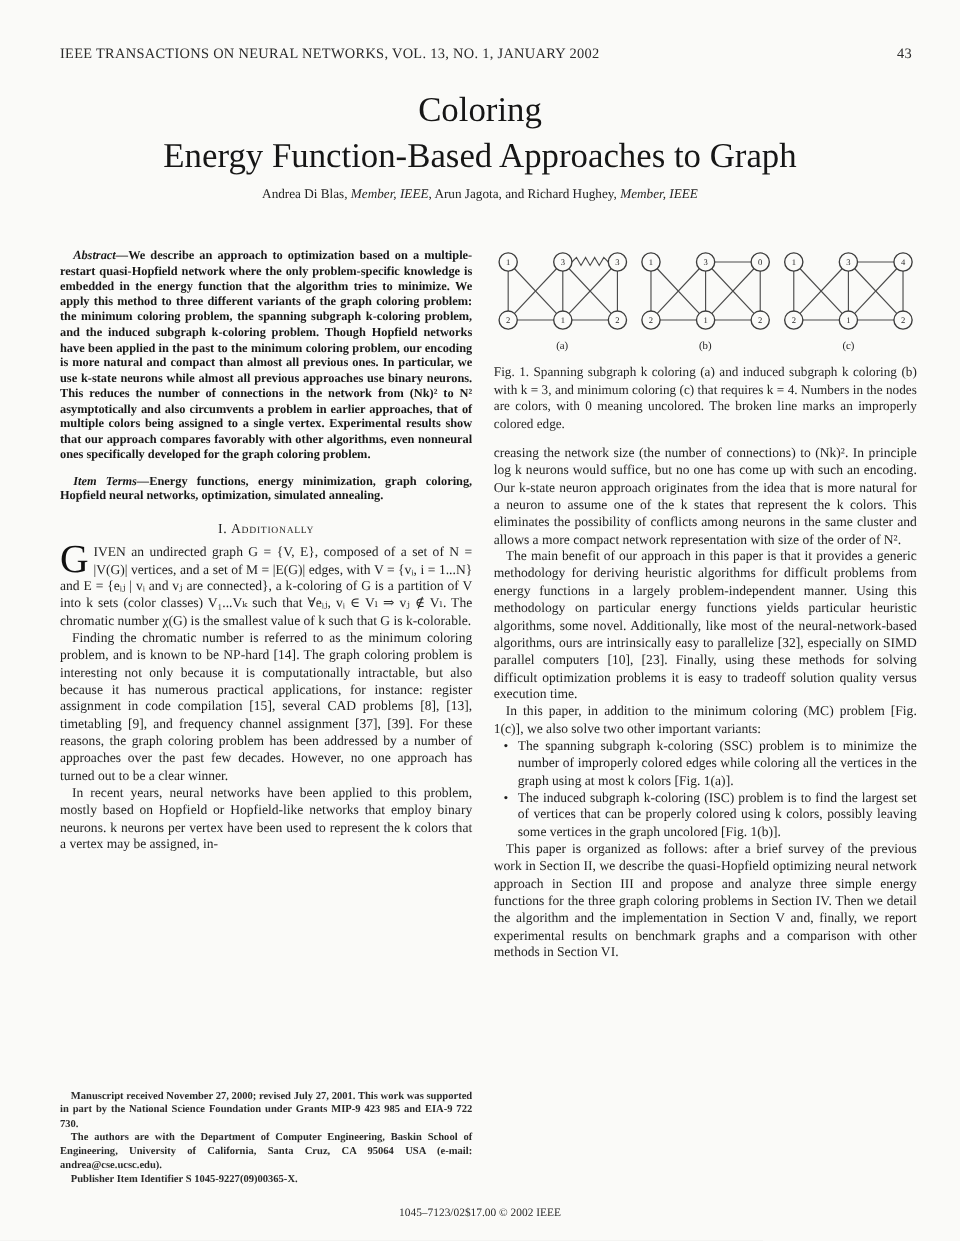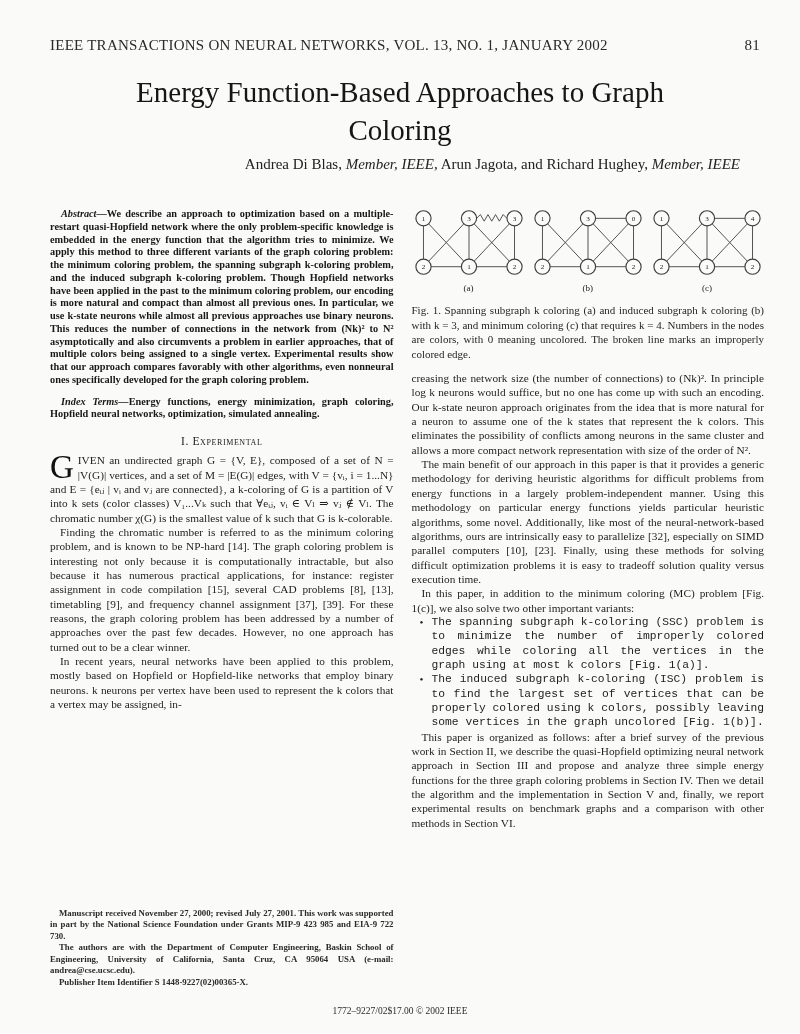--- a/index.html
+++ b/index.html
@@ -5,29 +5,29 @@
   html,body{margin:0;padding:0;background:#e9e9e7;}
   .page{
     width:800px;height:1034px;margin:0 auto;position:relative;
     background:#fafaf8;
     font-family:"Liberation Serif","DejaVu Serif",serif;
     color:#1d1d1d;overflow:hidden;
   }
   .running-head{
     position:absolute;top:37px;left:50px;right:40px;
     display:flex;justify-content:space-between;
-    font-size:15px;letter-spacing:.25px;color:#2a2a2a;
+    font-size:12px;letter-spacing:.25px;color:#2a2a2a;
   }
   .paper-title{
     position:absolute;top:74px;left:80px;right:80px;
     text-align:center;font-size:29px;line-height:1.3;color:#161616;
   }
   .authors-line{
     position:absolute;top:156px;left:60px;right:60px;
-    text-align:right;font-size:15px;color:#222;
+    text-align:center;font-size:11px;color:#222;
   }
   .authors-line .ital{font-style:italic;}
   .columns{
     position:absolute;top:204px;left:50px;right:36px;bottom:46px;
     display:flex;gap:18px;
   }
   .col{text-align:justify;}
   .col-left{width:344px;display:flex;flex-direction:column;}
   .col-right{width:353px;}
   .abstract-p{
@@ -56,66 +56,66 @@
   .graph-unit svg{display:block;margin:0 auto;}
   .graph-label{font-size:9px;margin-top:3px;color:#222;}
   .fig-caption{
     margin-top:10px;font-size:11px;line-height:1.32;color:#262626;
     text-align:justify;
   }
   .bullet-item{
     display:flex;margin:0 0 0 8px;font-size:11.3px;line-height:1.27;
   }
   .bullet-item .dot{width:12px;flex:none;}
-  .bullet-item .btxt{text-align:justify;font-family:Liberation Mono, monospace;}
+  .bullet-item .btxt{text-align:justify;}
   .footer-line{
     position:absolute;bottom:18px;left:0;right:0;text-align:center;
     font-size:9.5px;color:#2a2a2a;
   }
   .gedge{stroke:#4a4a4a;stroke-width:1;fill:none;}
   .gnode{fill:#fbfbf9;stroke:#3d3d3d;stroke-width:1.2;}
   .gtext{font-size:7.5px;fill:#222;font-family:"Liberation Serif",serif;}
 </style>
 </head>
 <body>
 
 <div class="page">
 
   <div class="running-head">
     <span>IEEE TRANSACTIONS ON NEURAL NETWORKS, VOL. 13, NO. 1, JANUARY 2002</span>
-    <span>81</span>
+    <span>43</span>
   </div>
 
   <div class="paper-title">
+    <div>Coloring</div>
     <div>Energy Function-Based Approaches to Graph</div>
-    <div>Coloring</div>
   </div>
 
   <div class="authors-line"><span>Andrea Di Blas, </span><span class="ital">Member, IEEE</span><span>, Arun Jagota, and Richard Hughey, </span><span class="ital">Member, IEEE</span></div>
 
   <div class="columns">
 
     <div class="col col-left">
 
       <p class="abstract-p"><span class="lead">Abstract—</span><span>We describe an approach to optimization based on a multiple-restart quasi-Hopfield network where the only problem-specific knowledge is embedded in the energy function that the algorithm tries to minimize. We apply this method to three different variants of the graph coloring problem: the minimum coloring problem, the spanning subgraph k-coloring problem, and the induced subgraph k-coloring problem. Though Hopfield networks have been applied in the past to the minimum coloring problem, our encoding is more natural and compact than almost all previous ones. In particular, we use k-state neurons while almost all previous approaches use binary neurons. This reduces the number of connections in the network from (Nk)² to N² asymptotically and also circumvents a problem in earlier approaches, that of multiple colors being assigned to a single vertex. Experimental results show that our approach compares favorably with other algorithms, even nonneural ones specifically developed for the graph coloring problem.</span></p>
 
-      <p class="abstract-p index-p"><span class="lead">Index Terms—</span><span>Energy functions, energy minimization, graph coloring, Hopfield neural networks, optimization, simulated annealing.</span></p>
-
-      <div class="sec-heading">I. Experimental</div>
+      <p class="abstract-p index-p"><span class="lead">Item Terms—</span><span>Energy functions, energy minimization, graph coloring, Hopfield neural networks, optimization, simulated annealing.</span></p>
+
+      <div class="sec-heading">I. Additionally</div>
 
       <p class="body-p"><span class="dropcap">G</span><span>IVEN an undirected graph G = {V, E}, composed of a set of N = |V(G)| vertices, and a set of M = |E(G)| edges, with V = {vᵢ, i = 1...N} and E = {eᵢⱼ | vᵢ and vⱼ are connected}, a k-coloring of G is a partition of V into k sets (color classes) V₁...Vₖ such that ∀eᵢⱼ, vᵢ ∈ Vₗ ⇒ vⱼ ∉ Vₗ. The chromatic number χ(G) is the smallest value of k such that G is k-colorable.</span></p>
 
       <p class="body-p indent">Finding the chromatic number is referred to as the minimum coloring problem, and is known to be NP-hard [14]. The graph coloring problem is interesting not only because it is computationally intractable, but also because it has numerous practical applications, for instance: register assignment in code compilation [15], several CAD problems [8], [13], timetabling [9], and frequency channel assignment [37], [39]. For these reasons, the graph coloring problem has been addressed by a number of approaches over the past few decades. However, no one approach has turned out to be a clear winner.</p>
 
       <p class="body-p indent">In recent years, neural networks have been applied to this problem, mostly based on Hopfield or Hopfield-like networks that employ binary neurons. k neurons per vertex have been used to represent the k colors that a vertex may be assigned, in-</p>
 
       <div class="footnote-block">
         <p>Manuscript received November 27, 2000; revised July 27, 2001. This work was supported in part by the National Science Foundation under Grants MIP-9 423 985 and EIA-9 722 730.</p>
         <p>The authors are with the Department of Computer Engineering, Baskin School of Engineering, University of California, Santa Cruz, CA 95064 USA (e-mail: andrea@cse.ucsc.edu).</p>
-        <p>Publisher Item Identifier S 1448-9227(02)00365-X.</p>
+        <p>Publisher Item Identifier S 1045-9227(09)00365-X.</p>
       </div>
 
     </div>
 
     <div class="col col-right">
 
       <div class="figure-block">
         <div class="graphs-row">
 
           <div class="graph-unit">
@@ -222,15 +222,15 @@
         <span class="btxt">The induced subgraph k-coloring (ISC) problem is to find the largest set of vertices that can be properly colored using k colors, possibly leaving some vertices in the graph uncolored [Fig. 1(b)].</span>
       </div>
 
 
       <p class="body-p indent">This paper is organized as follows: after a brief survey of the previous work in Section II, we describe the quasi-Hopfield optimizing neural network approach in Section III and propose and analyze three simple energy functions for the three graph coloring problems in Section IV. Then we detail the algorithm and the implementation in Section V and, finally, we report experimental results on benchmark graphs and a comparison with other methods in Section VI.</p>
 
     </div>
 
   </div>
 
-  <div class="footer-line">1772–9227/02$17.00 © 2002 IEEE</div>
+  <div class="footer-line">1045–7123/02$17.00 © 2002 IEEE</div>
 
 </div>
 
 </body></html>

